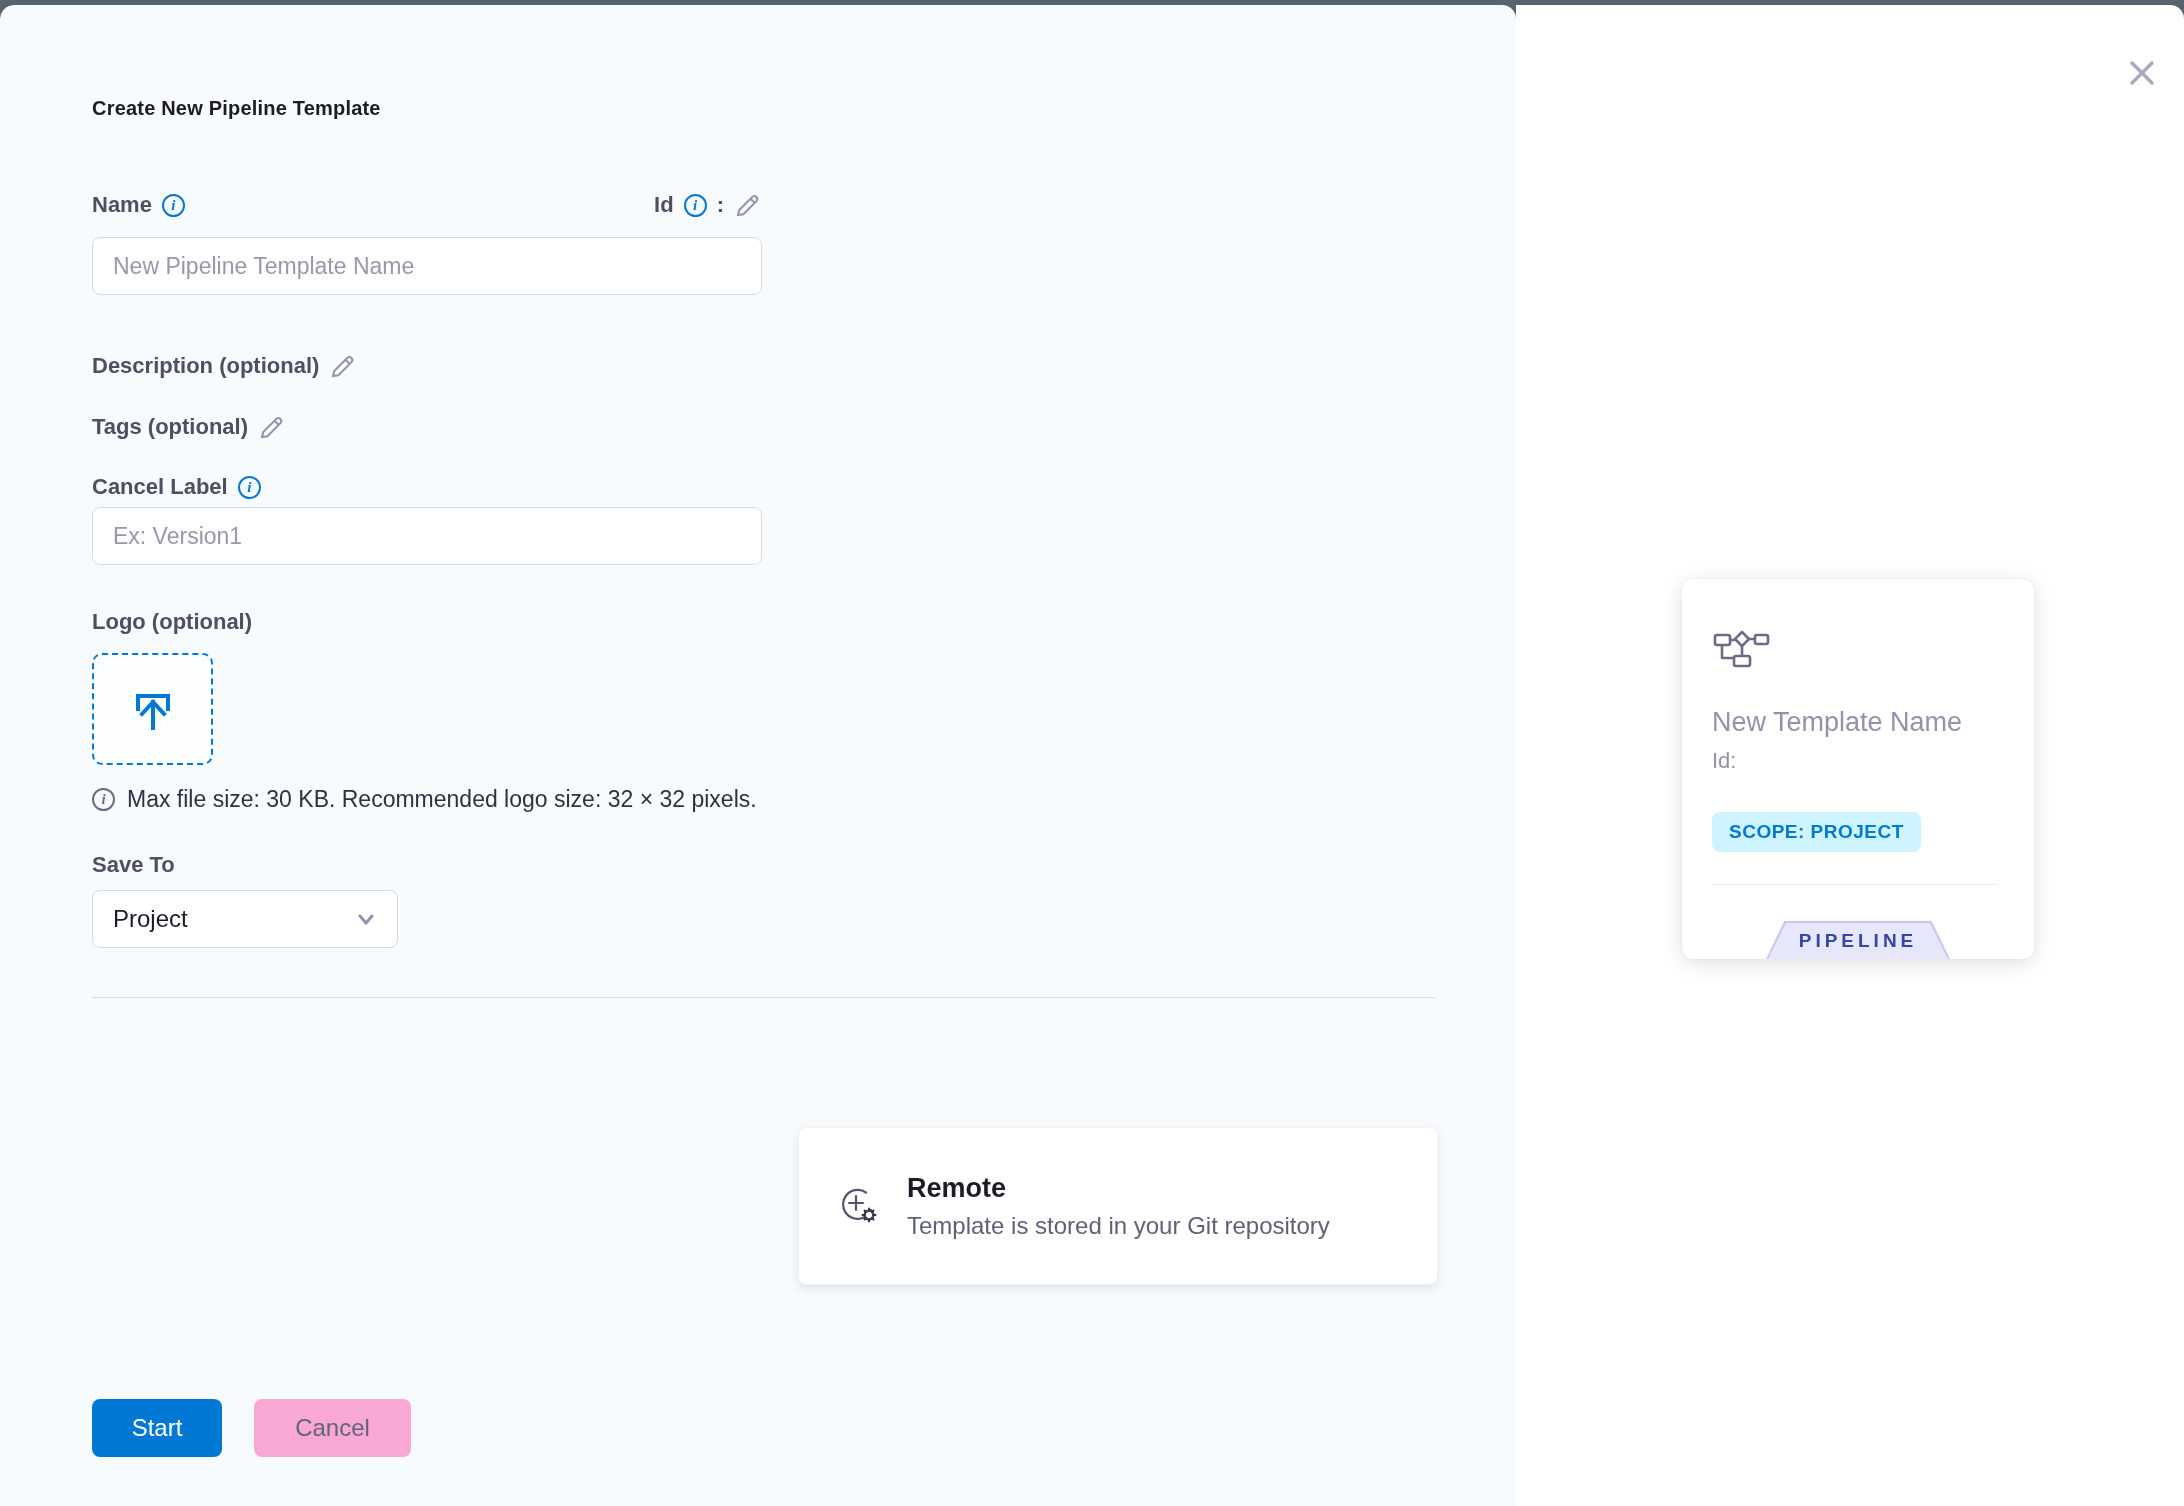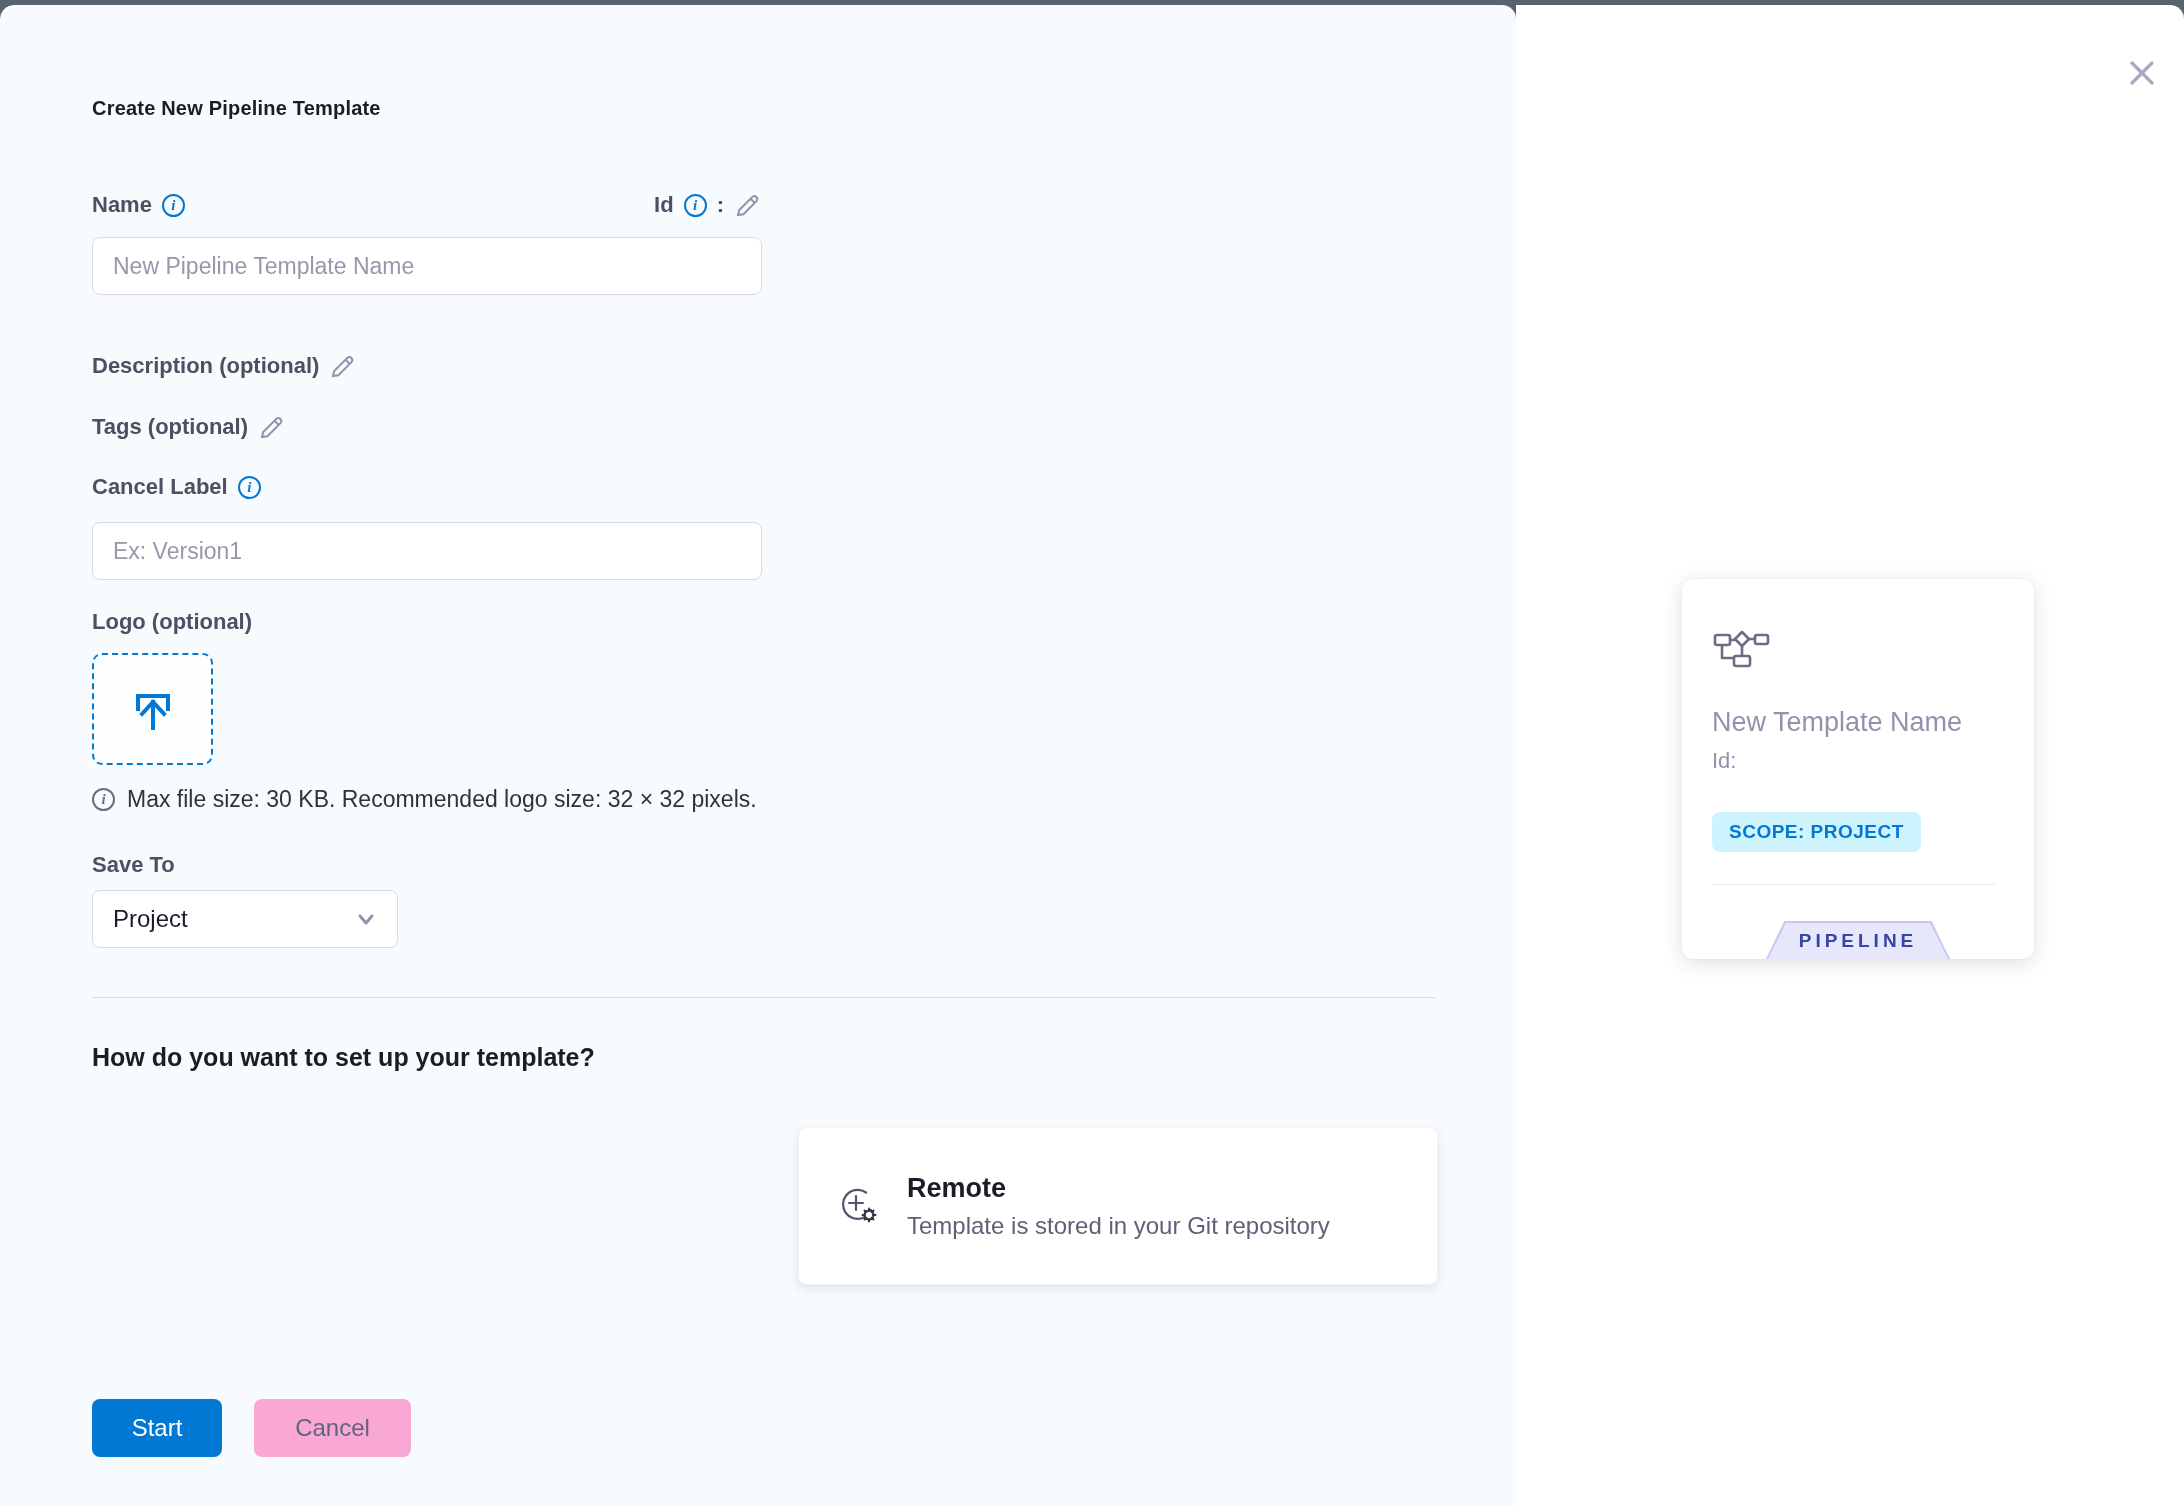--- a/index.html
+++ b/index.html
@@ -202,21 +202,21 @@
       <svg class="pencil" width="28" height="28" viewBox="0 0 28 28" fill="none" stroke="#9293ab" stroke-width="2">
         <path d="M4 24 l1.2-5 L18.5 5.7 a3 3 0 0 1 4.2 4.2 L9.4 23.2 Z"></path>
         <path d="M16.5 7.7 l4.2 4.2"></path>
       </svg>
     </div>
 
     <div class="field-row" style="top:469px;">
       <span class="label">Cancel Label</span>
       <span class="info-icon">i</span>
     </div>
-    <input class="text-input" style="top: 517px;" type="text" placeholder="Ex: Version1">
+    <input class="text-input" style="top: 502px;" type="text" placeholder="Ex: Version1">
 
     <div class="field-row" style="top:604px;">
       <span class="label">Logo (optional)</span>
     </div>
     <div class="upload-box">
       <svg width="52" height="52" viewBox="0 0 52 52" fill="none" stroke="#0278d5" stroke-width="4" stroke-linecap="square">
         <polyline points="11,26 11,13 41,13 41,26"></polyline>
         <line x1="26" y1="19" x2="26" y2="45"></line>
         <polyline points="15,31 26,19 37,31"></polyline>
       </svg>
@@ -231,21 +231,20 @@
     </div>
     <div class="dropdown">
       <span class="value">Project</span>
       <svg width="26" height="26" viewBox="0 0 26 26" fill="none" stroke="#9293ab" stroke-width="3" stroke-linecap="round" stroke-linejoin="round">
         <polyline points="7,10 13,17 19,10"></polyline>
       </svg>
     </div>
 
     <div class="divider"></div>
 
-    <h2 class="question">How do you want to set up your template?</h2>
 
 
     <div class="option-card remote">
       <span class="option-icon" style="margin-left:36px;">
         <svg width="48" height="48" viewBox="0 0 48 48" fill="none" stroke="#52546a" stroke-width="2.2" stroke-linecap="round">
           <path d="M36 28 a14.5 14.5 0 1 1 -5 -17.5"></path>
           <line x1="21" y1="14" x2="21" y2="28"></line>
           <line x1="14" y1="21" x2="28" y2="21"></line>
           <g stroke="#2f3140" stroke-width="2">
             <circle cx="34" cy="33" r="4.5" fill="#ffffff"></circle>

